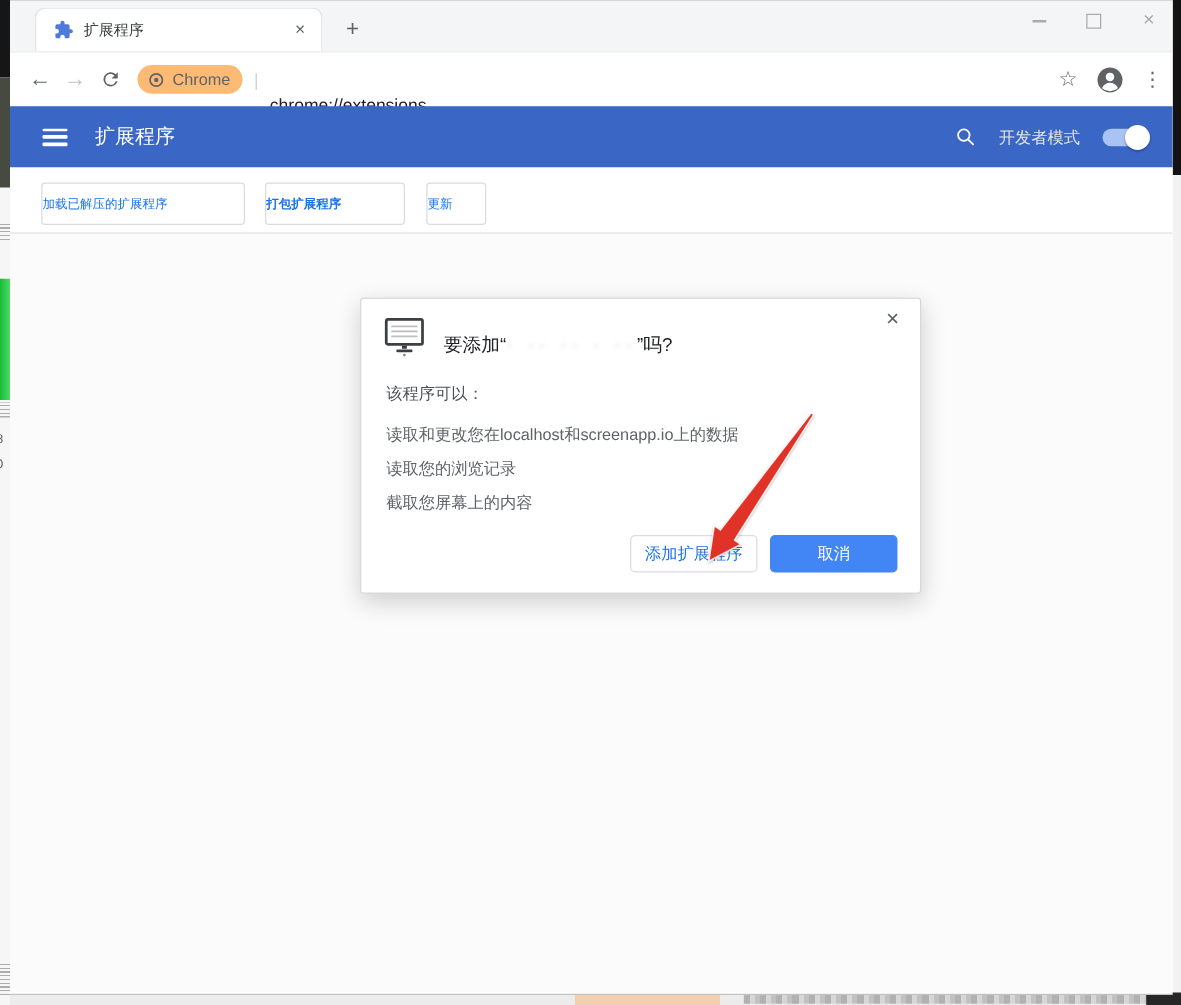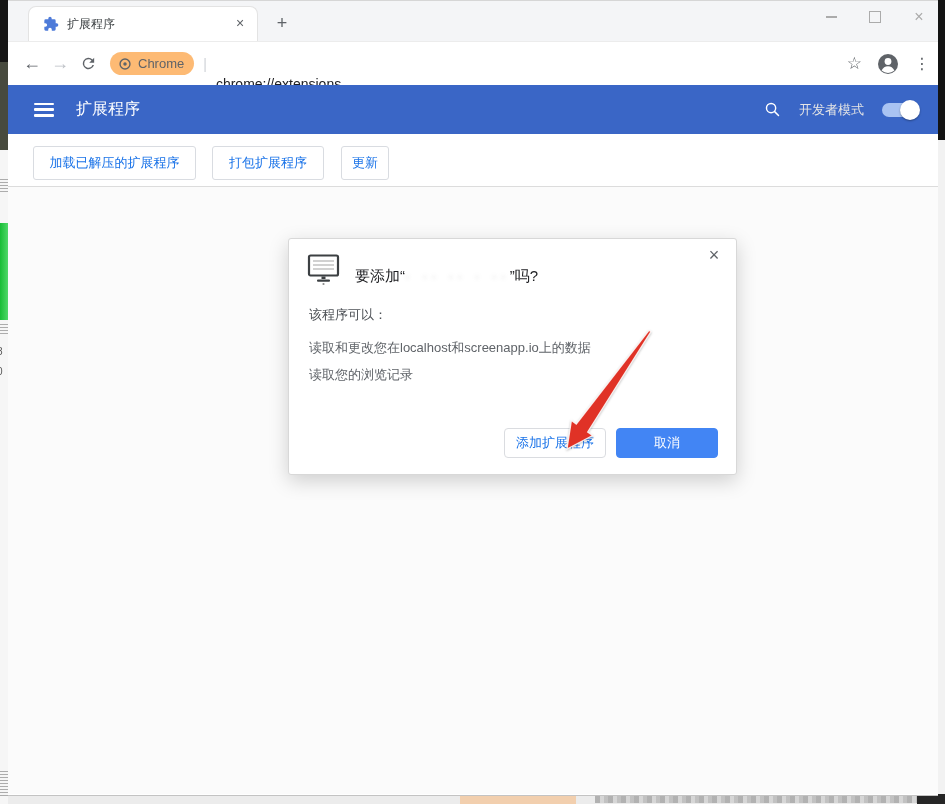--- a/index.html
+++ b/index.html
@@ -59,23 +59,23 @@
   .hamburger span{display:block;height:2.6px;background:#fff;border-radius:1px;}
   .pg-title{color:#fff;font-size:16px;flex:1;}
   .hdr-right{display:flex;align-items:center;gap:18px;}
   .dev-label{color:#e5e5e5;font-size:13px;}
   .toggle{position:relative;width:36px;height:14px;cursor:pointer;}
   .toggle-track{position:absolute;left:0;top:0;width:36px;height:14px;border-radius:7px;background:#a9c3f2;}
   .toggle-knob{position:absolute;right:-2px;top:-3px;width:20px;height:20px;border-radius:50%;background:#fff;box-shadow:0 1px 2px rgba(0,0,0,.35);}
 
   
   .actions-row{position:absolute;left:0;top:133px;width:100%;height:53px;background:#fff;border-bottom:1px solid #dcdcdc;box-sizing:border-box;}
-  .act-btn{position:absolute;top:12px;height:34px;background:#fff;border:1px solid #d9dce1;border-radius:3px;color:#1a73e8;font-size:13px;text-align:center;cursor:pointer;padding:0;font-family:inherit;}
+  .act-btn{position:absolute;top:12px;height:34px;background:#fff;border:1px solid #d9dce1;border-radius:3px;color:#1a73e8;font-size:10px;text-align:left;cursor:pointer;padding:0;font-family:inherit;}
   .act-1{left:25px;width:163px;}
-  .act-2{left:204px;width:112px;}
+  .act-2{left:204px;width:112px;font-weight:bold;}
   .act-3{left:333px;width:48px;}
 
   
   .content{position:absolute;left:0;top:186px;width:100%;height:607px;background:#fbfbfb;}
 
   
   .dialog{position:absolute;left:280px;top:51px;width:449px;height:237px;background:#fff;border:1px solid #d8d8d8;border-radius:3px;box-shadow:0 6px 20px rgba(0,0,0,.18);box-sizing:border-box;}
   .dlg-close{position:absolute;right:12px;top:6px;font-size:18px;color:#5f6368;cursor:pointer;width:20px;height:20px;text-align:center;line-height:20px;}
   .dlg-head{display:flex;align-items:flex-end;padding:14px 40px 0 18px;}
   .dlg-icon{width:34px;height:32px;flex:none;margin-top:1px;}
@@ -208,20 +208,21 @@
           <circle cx="16.5" cy="30" r="1.1" fill="#8a8a8a"></circle>
         </svg>
         <div class="dlg-title">
           <span>要添加“</span><span class="redacted">· ·· ·· · ··</span><span>”吗?</span>
         </div>
       </div>
       <div class="dlg-body">
         <div class="dlg-intro">该程序可以：</div>
         <div class="perm-line">读取和更改您在localhost和screenapp.io上的数据</div>
         <div class="perm-line">读取您的浏览记录</div>
+        <div class="perm-line">截取您屏幕上的内容</div>
       </div>
       <div class="dlg-footer">
         <button class="btn btn-add">添加扩展程序</button>
         <button class="btn btn-cancel">取消</button>
       </div>
     </div>
   </div>
 </div>
 
 <svg class="arrow-overlay" viewBox="0 0 945 804">

